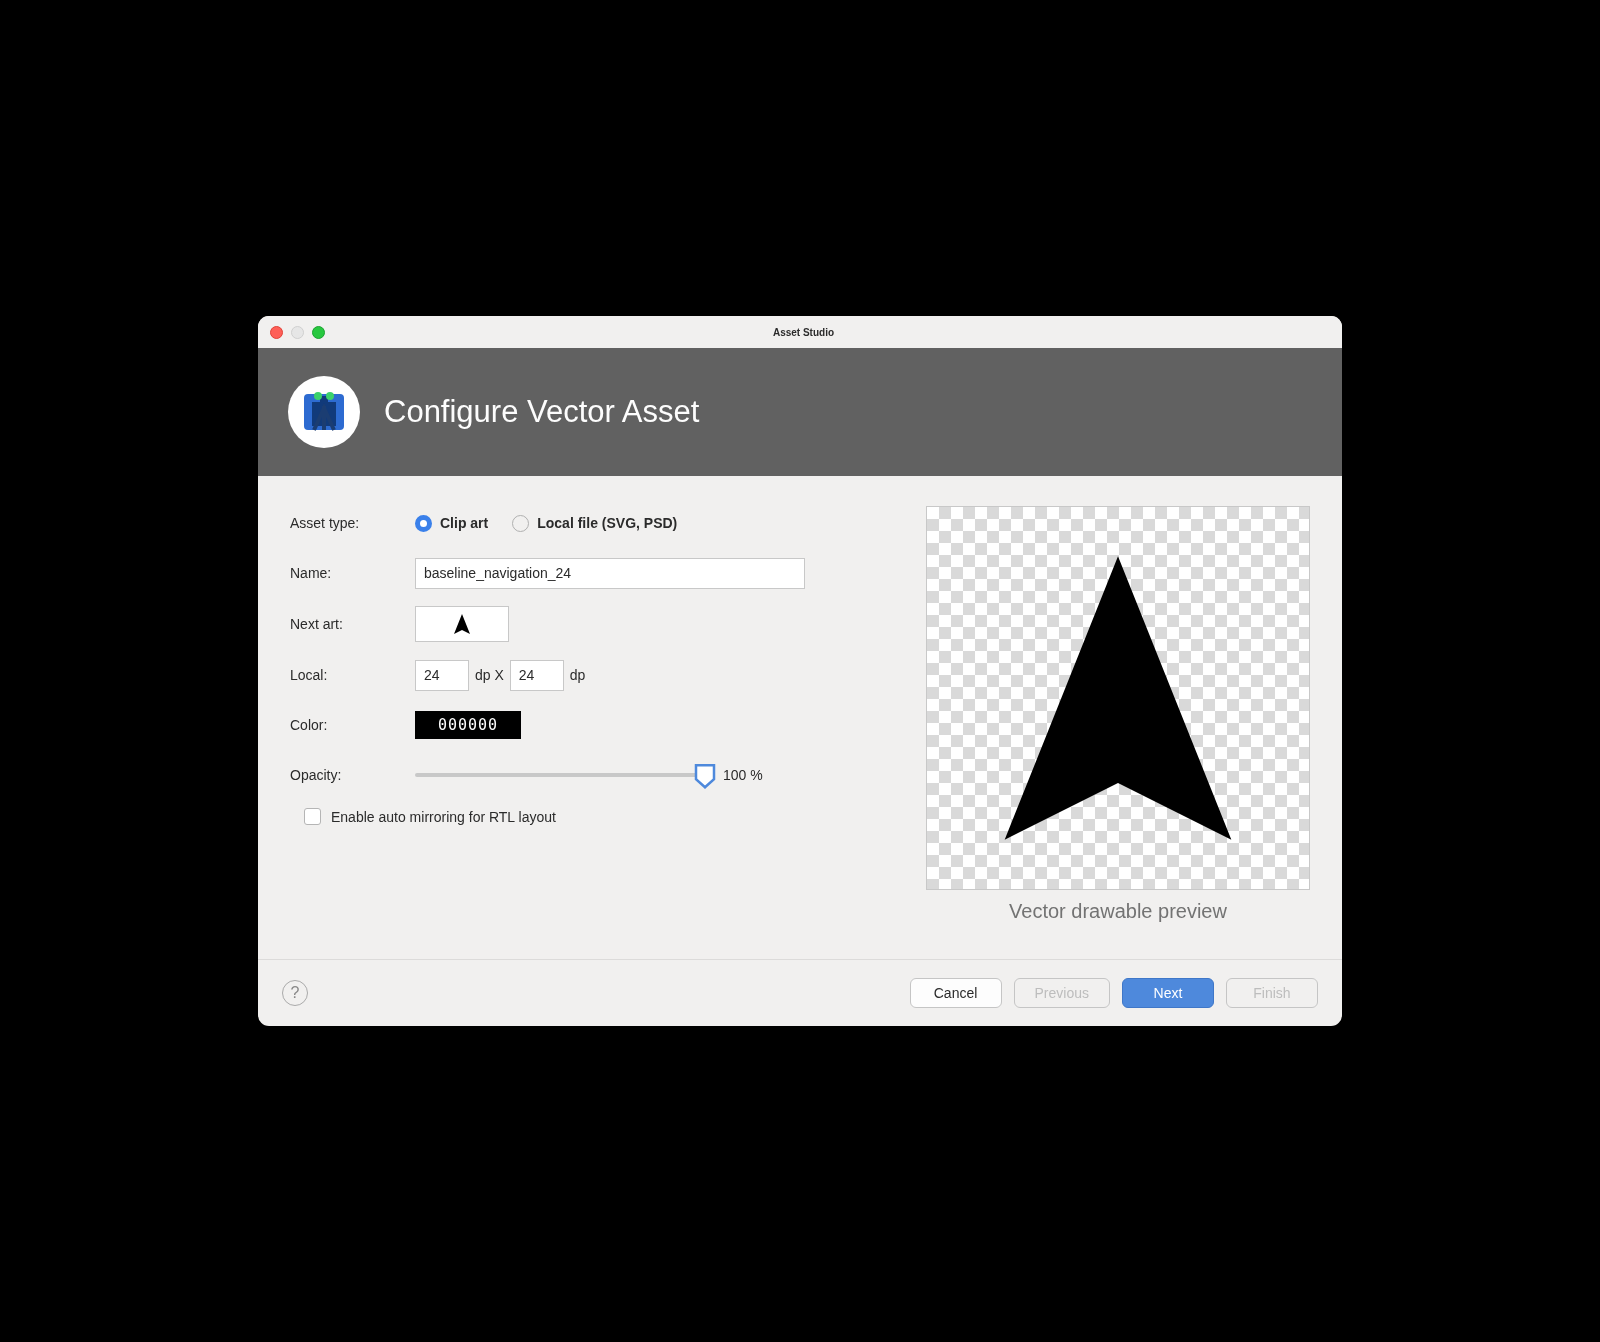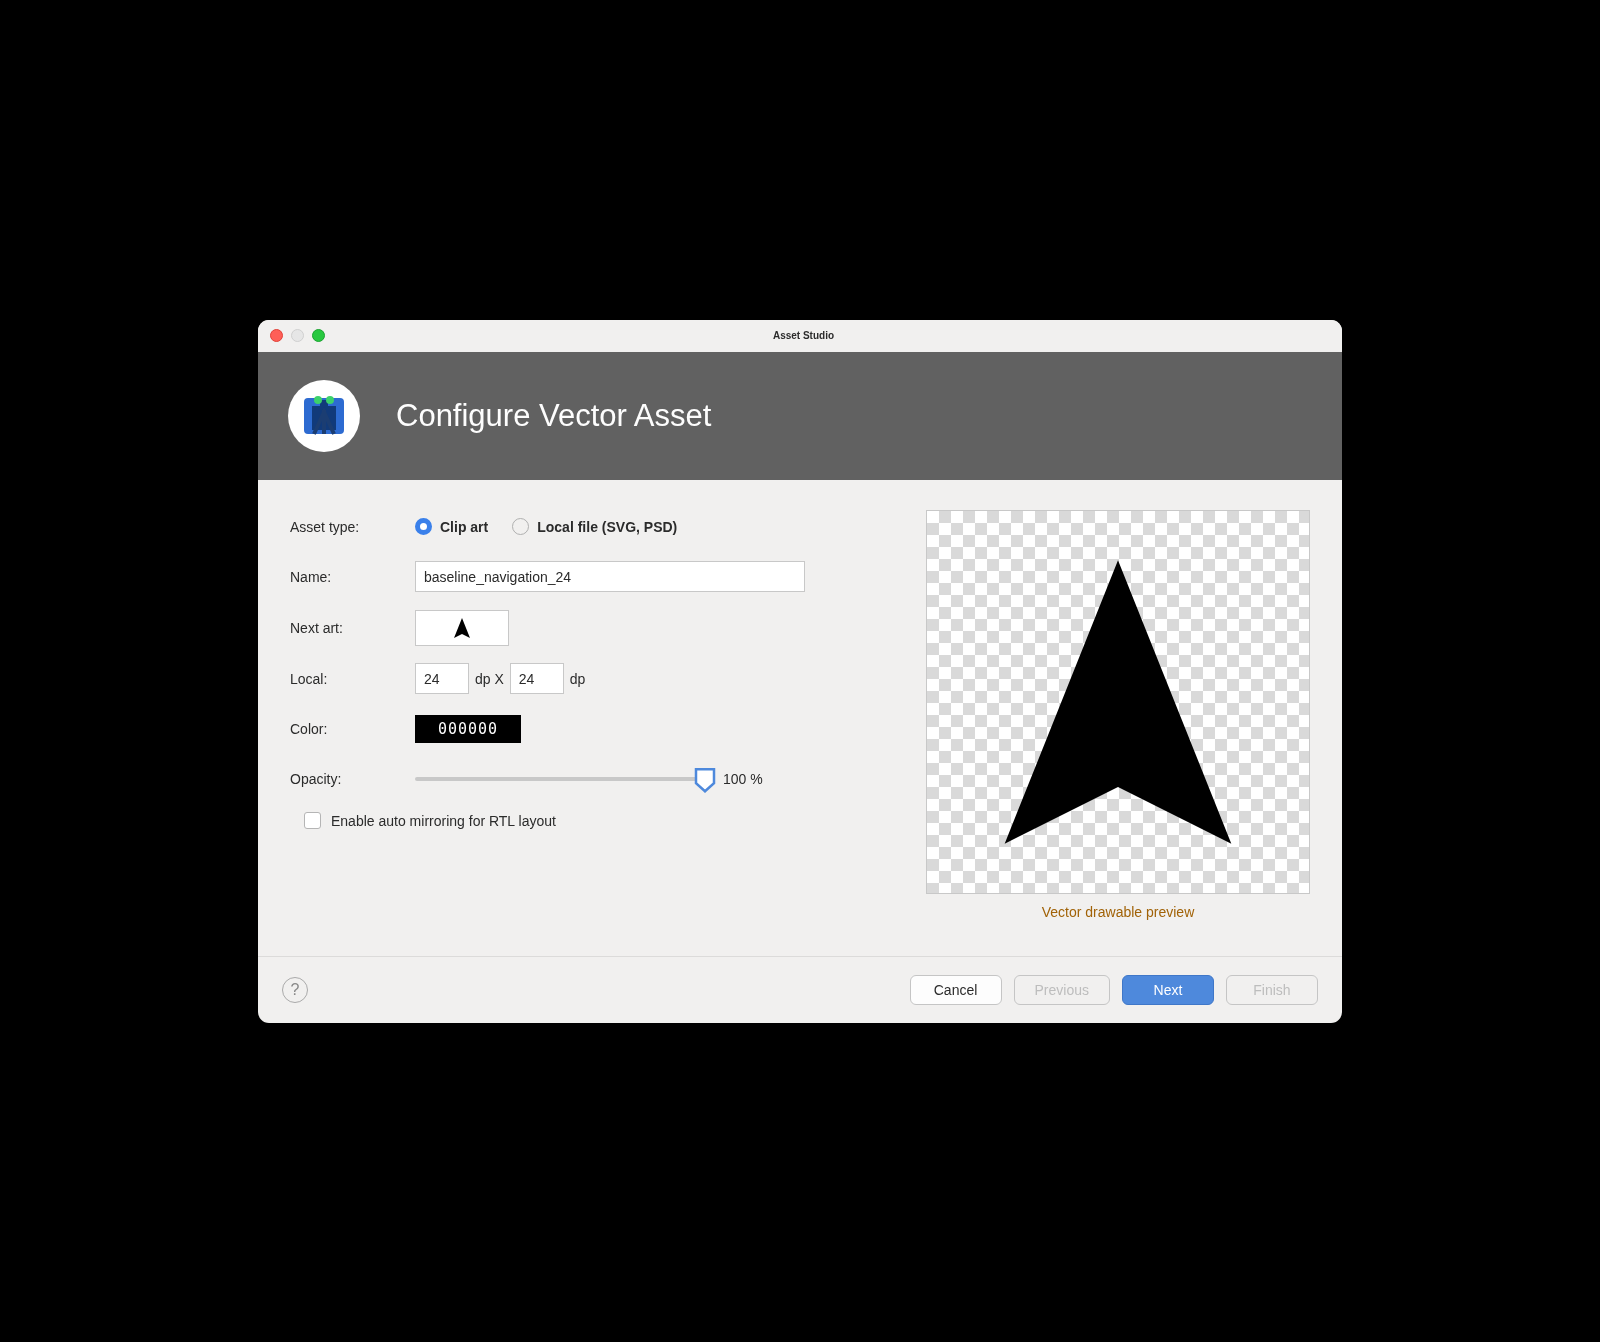--- a/index.html
+++ b/index.html
@@ -59,21 +59,20 @@
     background: #fff;
     border-radius: 50%;
     display: flex;
     align-items: center;
     justify-content: center;
   }
   .banner-title {
     color: #fdfdfd;
     font-size: 31px;
     font-weight: 500;
-    margin-left: 12px;
   }
   .body {
     padding: 30px 32px 36px 32px;
     display: flex;
     gap: 40px;
   }
   .form {
     flex: 1;
   }
   .form-row {
@@ -182,22 +181,22 @@
       linear-gradient(-45deg, #d9d9d9 25%, transparent 25%),
       linear-gradient(45deg, transparent 75%, #d9d9d9 75%),
       linear-gradient(-45deg, transparent 75%, #d9d9d9 75%);
     background-size: 24px 24px;
     background-position: 0 0, 0 12px, 12px -12px, -12px 0px;
     background-color: #fff;
     display: flex; align-items: center; justify-content: center;
   }
   .preview-label {
     margin-top: 10px;
-    font-size: 14px;
-    color: #a16207;
+    font-size: 20px;
+    color: #737373;
   }
   .footer {
     border-top: 1px solid #dcdbda;
     padding: 18px 24px;
     display: flex;
     align-items: center;
     justify-content: space-between;
   }
   .help-btn {
     width: 26px; height: 26px;

